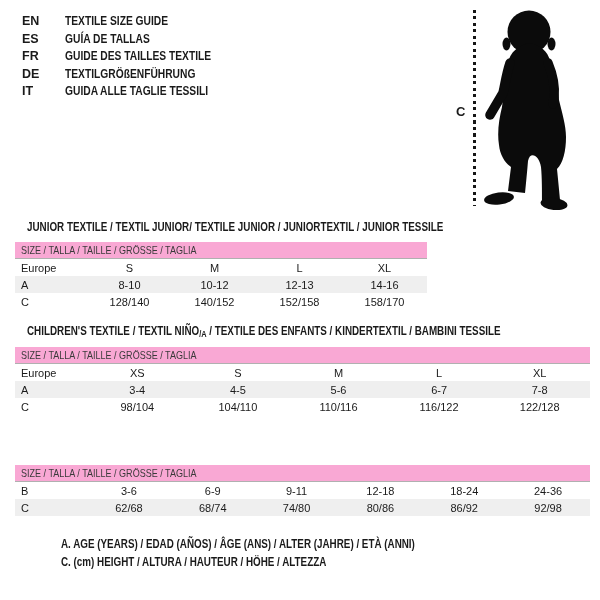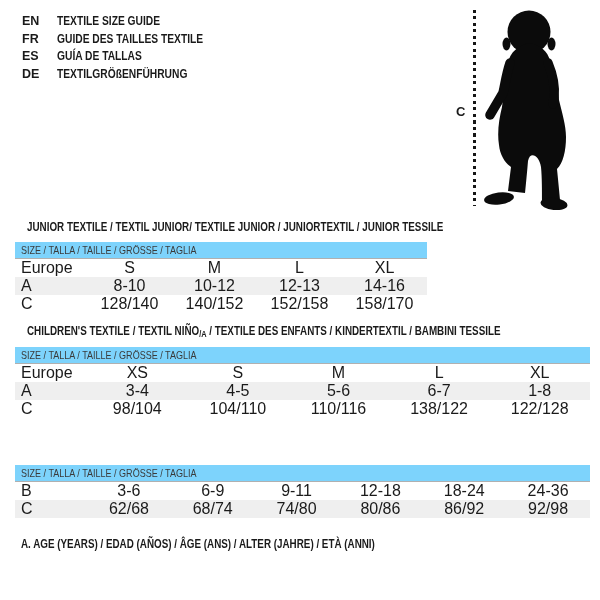--- a/index.html
+++ b/index.html
@@ -4,67 +4,71 @@
 <style>
   html,body{margin:0;padding:0;background:#fff;}
   .canvas{
     position:relative;width:600px;height:600px;background:#fff;overflow:hidden;
     font-family:"Liberation Sans","DejaVu Sans",sans-serif;color:#1a1a1a;
   }
   .cond{display:inline-block;transform:scaleX(0.82);transform-origin:0 50%;white-space:nowrap;}
 
   
   .langs{position:absolute;left:22px;top:13px;}
-  .lang-row{display:flex;height:17.5px;line-height:17.5px;font-weight:bold;font-size:12.5px;}
+  .lang-row{display:flex;height:17.5px;line-height:17.5px;font-weight:bold;font-size:12.5px;gap:8px;}
   .lang-row .code{width:35px;flex:none;}
 
   
   .dash-line{position:absolute;left:473px;top:10px;width:3px;height:196px;
     background:repeating-linear-gradient(to bottom,#161616 0px,#161616 3px,transparent 3px,transparent 6.5px);}
   .fig-label{position:absolute;left:456px;top:104px;font-weight:bold;font-size:13px;}
   .baby{position:absolute;left:480px;top:5px;width:100px;height:205px;}
 
   
   .sec-title{position:absolute;left:27px;font-weight:bold;font-size:12px;line-height:16px;white-space:nowrap;}
   .sec-title .sub{font-size:9px;vertical-align:-2px;}
 
   
   .tbl{position:absolute;}
-  .sizebar{height:16px;line-height:16px;background:#7dd3fc;border-bottom:1px solid #b0b0b0;
+  .sizebar{height:16px;line-height:16px;background:#f9a8d4;border-bottom:1px solid #b0b0b0;
     padding-left:6px;font-size:11px;color:#3a3a3a;}
-  .tbl table{width:100%;border-collapse:collapse;table-layout:fixed;font-size:16px;}
+  .tbl table{width:100%;border-collapse:collapse;table-layout:fixed;font-size:11px;}
   .tbl td{height:17px;padding:0;text-align:center;vertical-align:middle;}
   .tbl td.lbl{text-align:left;padding-left:6px;}
   tr.shade td{background:#efefef;}
 
   
   .legend{position:absolute;left:21px;top:536px;}
-  .legend-row{height:17.5px;line-height:17.5px;font-weight:bold;font-size:12px;}
+  .legend-row{height:17.5px;line-height:17.5px;font-weight:bold;font-size:12px;margin-left:40px;}
 </style>
 </head>
 <body>
 
 <div class="canvas">
 
   <div class="langs">
     <div class="lang-row">
       <span class="code">EN</span>
       <span class="cond">TEXTILE SIZE GUIDE</span>
     </div>
     <div class="lang-row">
+      <span class="code">ES</span>
+      <span class="cond">GUÍA DE TALLAS</span>
+    </div>
+    <div class="lang-row">
       <span class="code">FR</span>
       <span class="cond">GUIDE DES TAILLES TEXTILE</span>
     </div>
     <div class="lang-row">
-      <span class="code">ES</span>
-      <span class="cond">GUÍA DE TALLAS</span>
-    </div>
-    <div class="lang-row">
       <span class="code">DE</span>
       <span class="cond">TEXTILGRÖßENFÜHRUNG</span>
+    </div>
+    <div class="lang-row">
+      <span class="code">IT</span>
+      <span class="cond">GUIDA ALLE TAGLIE TESSILI</span>
     </div>
   </div>
 
   <div class="dash-line"></div>
   <div class="fig-label">C</div>
   <svg class="baby" viewBox="0 0 100 205" aria-hidden="true">
     <g fill="#0b0b0b" stroke="none">
       <circle cx="49" cy="27" r="21.5"></circle>
       <ellipse cx="26.5" cy="39" rx="4" ry="6.5"></ellipse>
       <ellipse cx="71.5" cy="39" rx="4" ry="6.5"></ellipse>
@@ -141,28 +145,28 @@
         <td>M</td>
         <td>L</td>
         <td>XL</td>
       </tr>
       <tr class="shade">
         <td class="lbl">A</td>
         <td>3-4</td>
         <td>4-5</td>
         <td>5-6</td>
         <td>6-7</td>
-        <td>1-8</td>
+        <td>7-8</td>
       </tr>
       <tr>
         <td class="lbl">C</td>
         <td>98/104</td>
         <td>104/110</td>
         <td>110/116</td>
-        <td>138/122</td>
+        <td>116/122</td>
         <td>122/128</td>
       </tr>
       </tbody>
     </table>
   </div>
 
   <div class="tbl" style="left:15px;top:465px;width:575px">
     <div class="sizebar">
       <span class="cond">SIZE / TALLA / TAILLE / GRÖSSE / TAGLIA</span>
     </div>
@@ -196,15 +200,18 @@
         <td>92/98</td>
       </tr>
       </tbody>
     </table>
   </div>
 
   <div class="legend">
     <div class="legend-row">
       <span class="cond">A. AGE (YEARS) / EDAD (AÑOS) / ÂGE (ANS) / ALTER (JAHRE) / ETÀ (ANNI)</span>
     </div>
+    <div class="legend-row">
+      <span class="cond">C. (cm) HEIGHT / ALTURA / HAUTEUR / HÖHE / ALTEZZA</span>
+    </div>
   </div>
 
 </div>
 
 </body></html>

